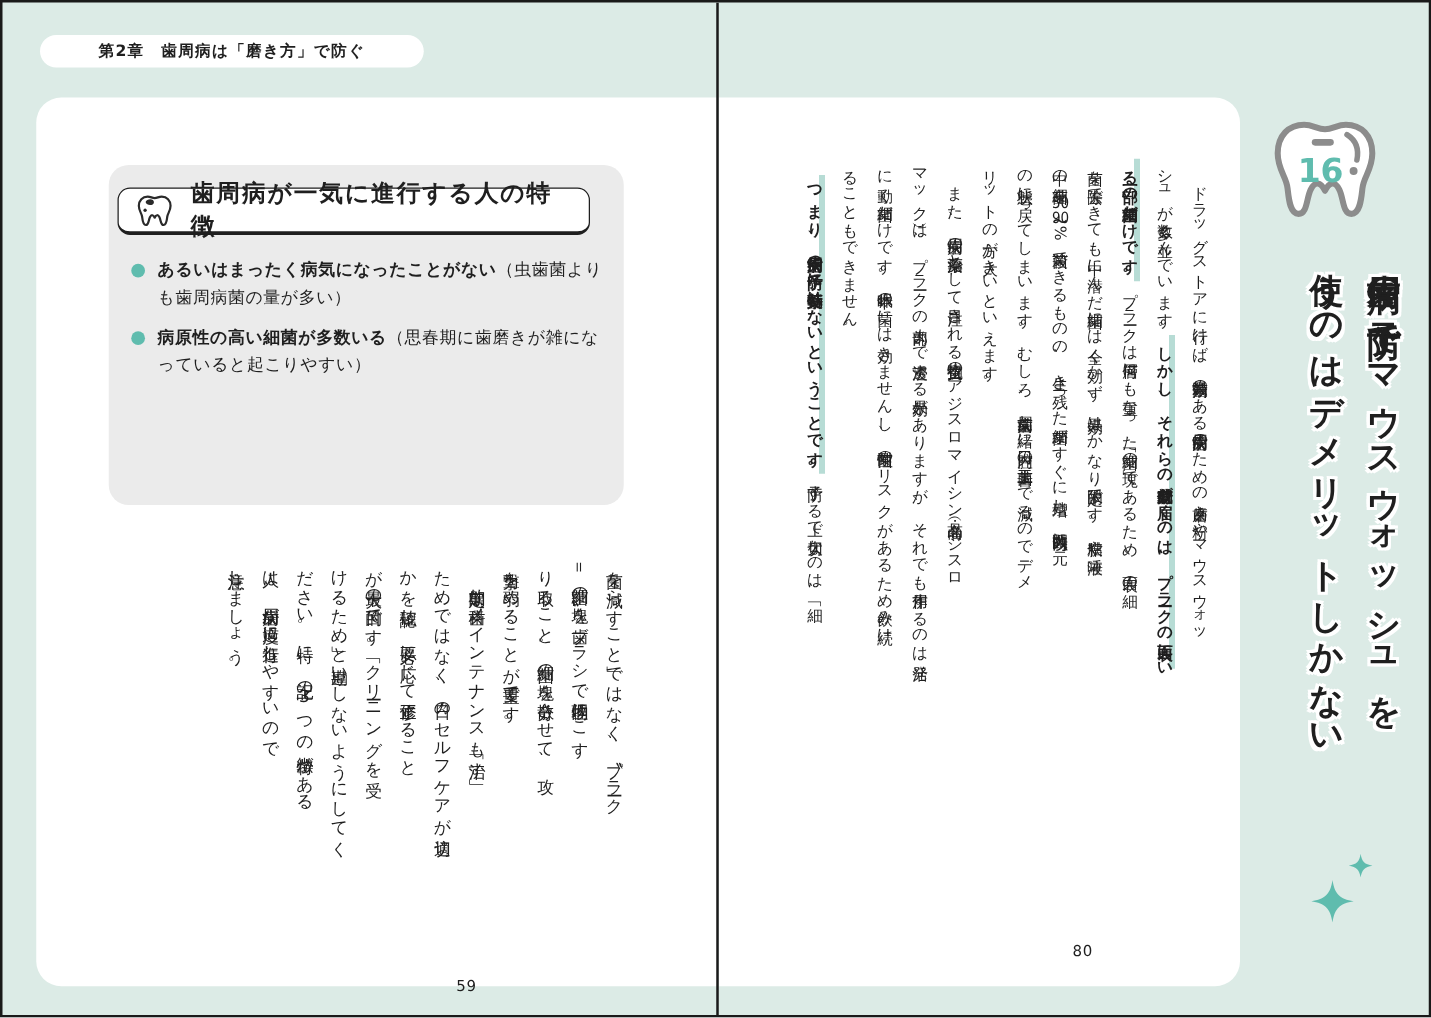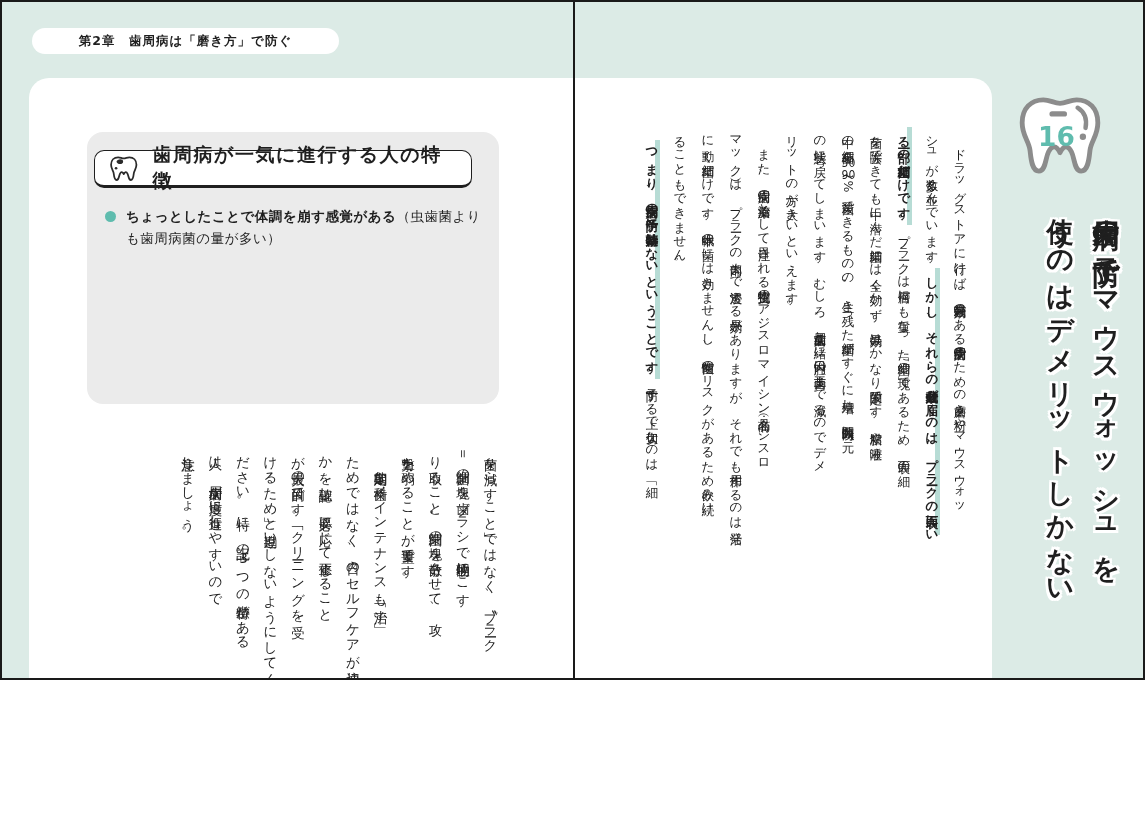--- a/index.html
+++ b/index.html
@@ -8,21 +8,21 @@
     --hl:#b7dcd5;
     --ink:#1f1f1f;
     --graybox:#ebebeb;
     --toothgray:#8c8c8c;
     --border:#1a1a1a;
   }
   *{margin:0;padding:0;box-sizing:border-box;}
   html,body{background:#fff;}
   body{font-family:"DejaVu Sans",sans-serif;color:var(--ink);}
   .canvas{
-    position:relative;width:1145px;height:680px;overflow:hidden;
+    position:relative;width:1145px;height:814px;overflow:hidden;
     background:var(--mint);border:2px solid var(--border);
   }
   
   .chapter-pill{
     position:absolute;left:30px;top:26px;width:307px;height:26px;
     background:#fff;border-radius:13px;
     display:flex;align-items:center;justify-content:center;
     font-size:12.5px;font-weight:bold;letter-spacing:1px;
   }
   
@@ -102,21 +102,25 @@
         <svg class="ticon" width="30" height="27" viewBox="0 0 100 90" aria-hidden="true">
           <path d="M50,64 C46,56 41,55 37,63 C33,71 34,84 26,84 C18,84 17,71 16,62 C15,52 7,46 7,32 C7,17 17,7 31,7 C39,7 43,11 50,11 C57,11 61,7 69,7 C83,7 93,17 93,32 C93,46 85,52 84,62 C83,71 82,84 74,84 C66,84 67,71 63,63 C59,55 54,56 50,64 Z" fill="#ffffff" stroke="#2a2a2a" stroke-width="6" stroke-linejoin="round"></path>
           <path d="M30,16 C38,12 48,14 48,22 C48,30 36,32 30,28 C24,24 24,19 30,16 Z" fill="#2a2a2a"></path>
           <circle cx="24" cy="44" r="4.5" fill="#2a2a2a"></circle>
         </svg>
         <span class="ttl">歯周病が一気に進行する人の特徴</span>
       </div>
       <ul class="feature-list">
           <li class="feature-item">
             <span class="dot"></span>
-            <span><b>ちょっとしたことで体調を崩す感覚がある</b><span class="paren">（虫歯菌よりも歯周病菌の量が多い）</span></span>
+            <span><b>あるいはまったく病気になったことがない</b><span class="paren">（虫歯菌よりも歯周病菌の量が多い）</span></span>
+          </li>
+          <li class="feature-item">
+            <span class="dot"></span>
+            <span><b>病原性の高い細菌が多数いる</b><span class="paren">（思春期に歯磨きが雑になっていると起こりやすい）</span></span>
           </li>
         </ul>
     </div>
 
     <div class="vtext vtext-left">
         <div class="vcol"><span>菌を減らすこと」ではなく、〝プラーク</span></div>
         <div class="vcol"><span>＝細菌の塊〟を歯ブラシで物理的にこす</span></div>
         <div class="vcol"><span>り取ること。細菌の塊を分散させて、攻</span></div>
         <div class="vcol"><span>撃力を弱めることが重要です。</span></div>
         <div class="vcol indent"><span>定期的な歯科メインテナンスも「治す」</span></div>

